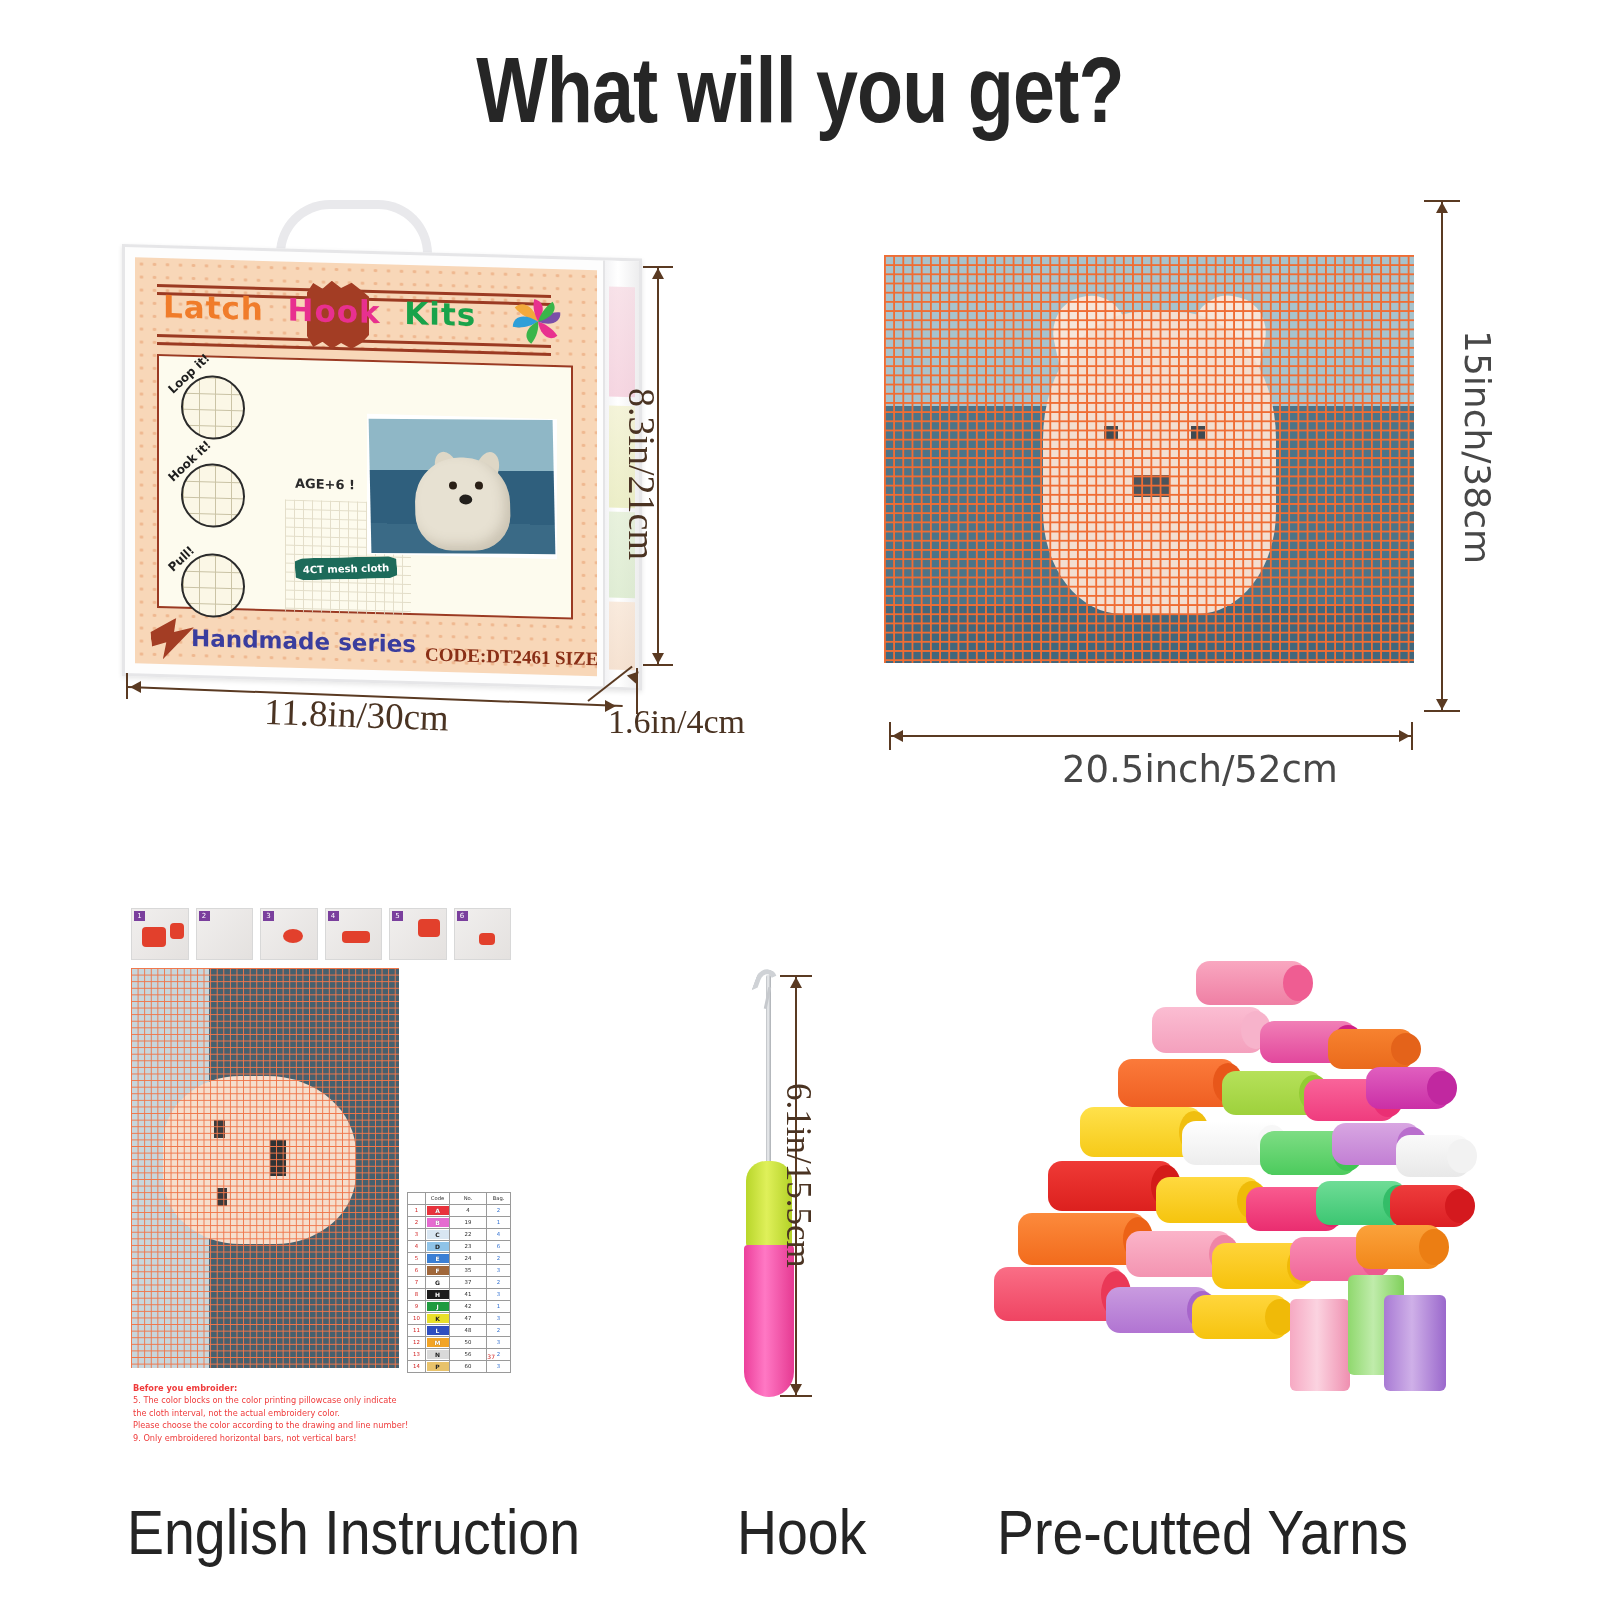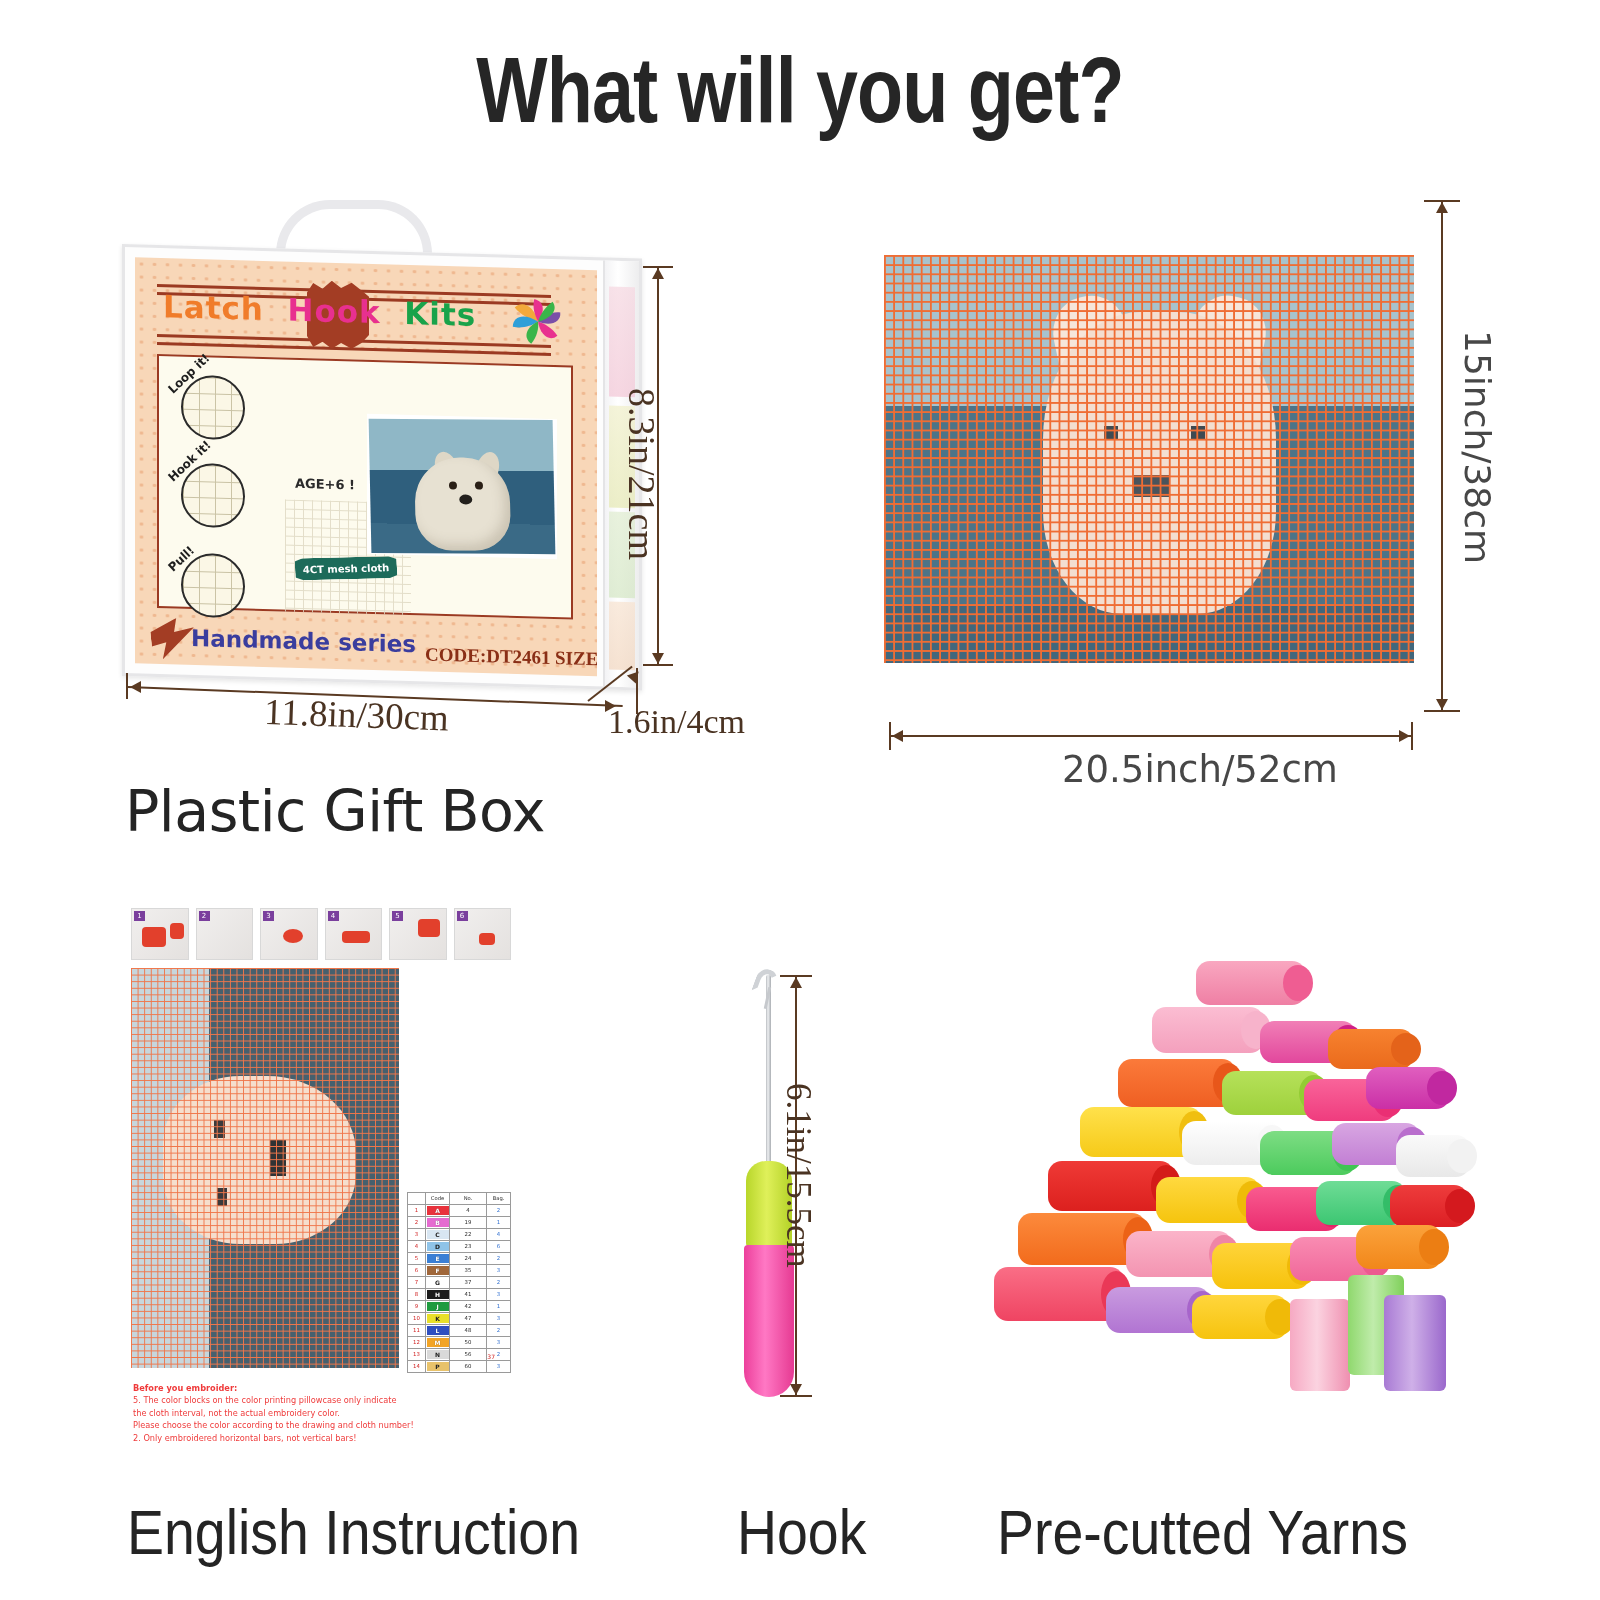--- a/index.html
+++ b/index.html
@@ -394,21 +394,20 @@
     <div class="dim-label" style="left:265px; top:690px; font-size:37px; transform:rotate(2deg); transform-origin:left top;">11.8in/30cm</div>
   </div>
 
   <div>
     <div class="dimline" style="left:588px; top:700px; width:56px; height:2px; transform:rotate(-38deg); transform-origin:left center;"></div>
     <div class="tick" style="left:636px; top:668px; width:2px; height:46px;"></div>
     <div class="arrowhead" style="left:629px; top:670px; border-left:6px solid transparent; border-right:6px solid transparent; border-bottom:11px solid #5a3a22; transform:rotate(42deg);"></div>
     <div class="dim-label" style="left:608px; top:703px; font-size:34px;">1.6in/4cm</div>
   </div>
 
-  <div class="caption caption-box">Plastic Gift Box</div>
 
   <div class="canvas-wrap">
     <div class="mesh-base">
       <div class="mesh-ear l"></div>
       <div class="mesh-ear r"></div>
       <div class="mesh-dog"></div>
       <div class="mesh-eye l"></div>
       <div class="mesh-eye r"></div>
       <div class="mesh-nose"></div>
     </div>
@@ -592,22 +591,22 @@
             <td class="c-bag">3</td>
           </tr>
         </tbody>
     </table>
     <div class="legend-total" style="position:absolute; left:282px; top:452px; width:104px;">37</div>
 
     <div class="before-note">
       <div class="hd">Before you embroider:</div>
       <div>5. The color blocks on the color printing pillowcase only indicate</div>
       <div>the cloth interval,  not the actual embroidery color.</div>
-      <div> Please choose the color according to the drawing and cloth number!</div>
-      <div>2. Only embroidered horizontal bars, not vertical bars!</div>
+      <div> Please choose the color according to the drawing and line number!</div>
+      <div>9. Only embroidered horizontal bars, not vertical bars!</div>
     </div>
   </div>
 
   <div class="caption caption-narrow cap-instr">English Instruction</div>
 
   <div class="hook-wrap">
     <div class="hook-tip"></div>
     <div class="hook-needle"></div>
     <div class="hook-latch"></div>
     <div class="handle-top"></div>

